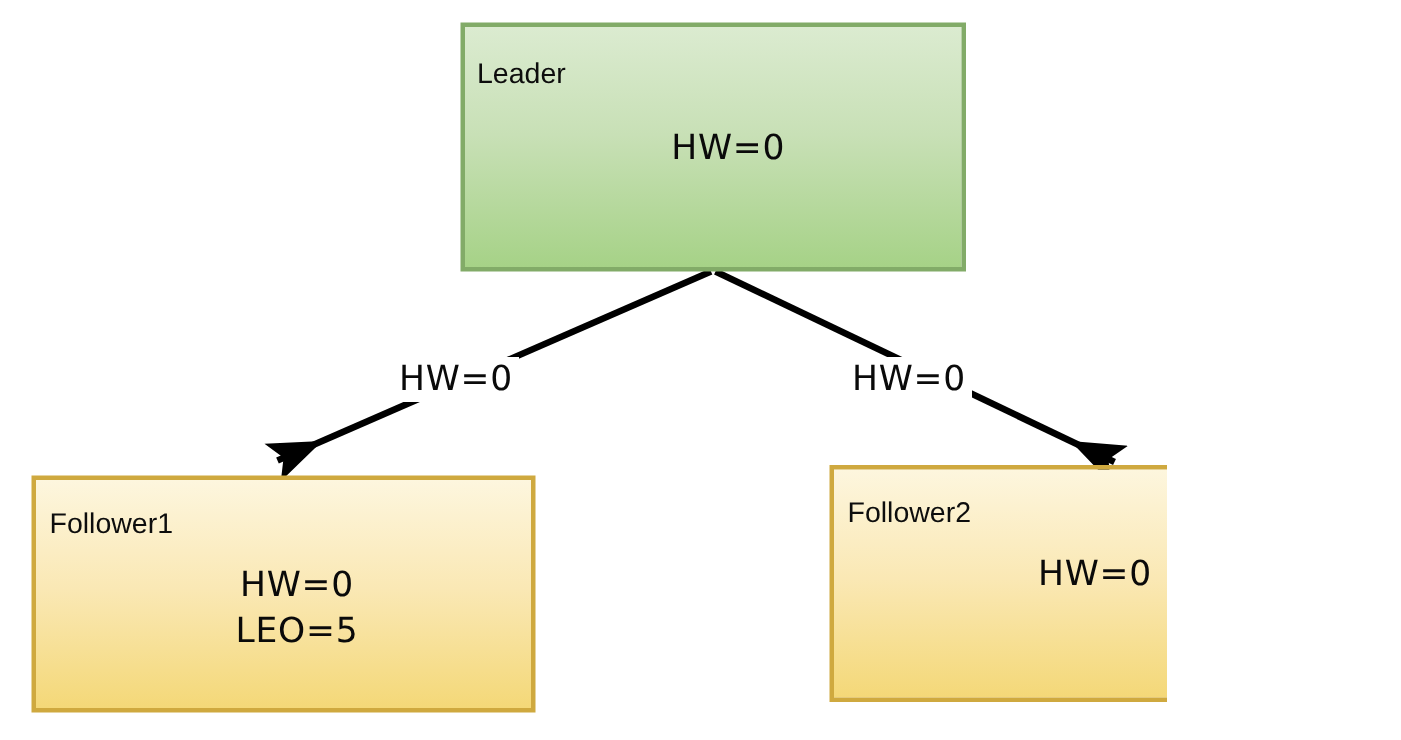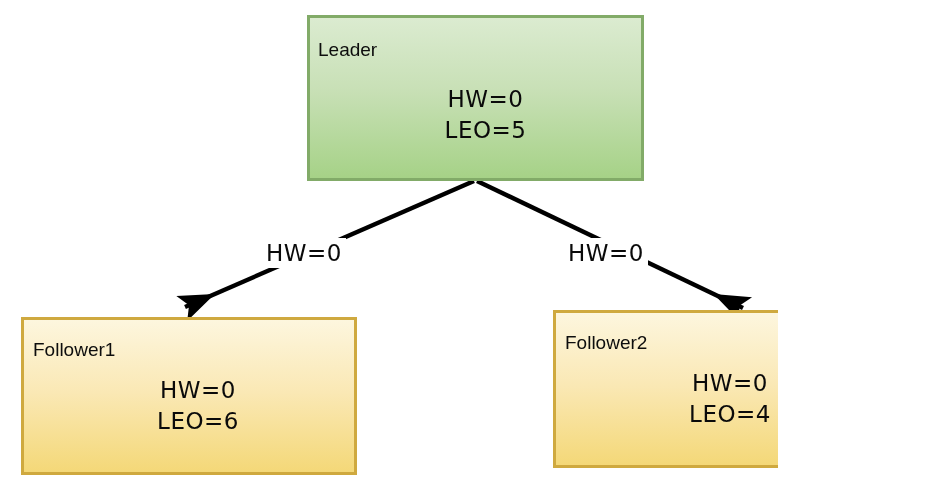--- a/index.html
+++ b/index.html
@@ -127,37 +127,35 @@
 
     <line x1="474" y1="181" x2="185" y2="307" stroke="#000000" stroke-width="4.4" marker-end="url(#arrowhead-left)"></line>
 
     <line x1="477" y1="181" x2="743" y2="308" stroke="#000000" stroke-width="4.4" marker-end="url(#arrowhead-right)"></line>
   </svg>
 
   <div class="node node-leader">
     <div class="node-title">Leader</div>
     <div class="node-body">
       <span class="val-line">HW=0</span>
-      <span class="val-line">LEO=5</span>
     </div>
   </div>
 
   <div class="node node-follower node-follower1">
     <div class="node-title">Follower1</div>
     <div class="node-body">
       <span class="val-line">HW=0</span>
-      <span class="val-line">LEO=6</span>
+      <span class="val-line">LEO=5</span>
     </div>
   </div>
 
   <div class="node node-follower node-follower2">
     <div class="node-title">Follower2</div>
     <div class="node-body">
       <span class="val-line">HW=0</span>
-      <span class="val-line">LEO=4</span>
     </div>
   </div>
 
   <div class="edge-label edge-label-left">HW=0</div>
 
   <div class="edge-label edge-label-right">HW=0</div>
 
 </div>
 
 </body></html>

